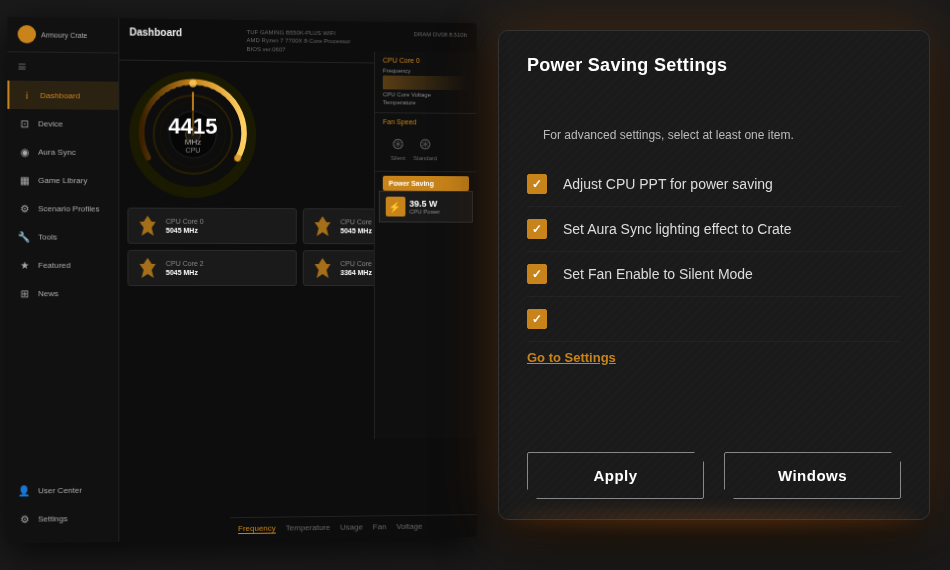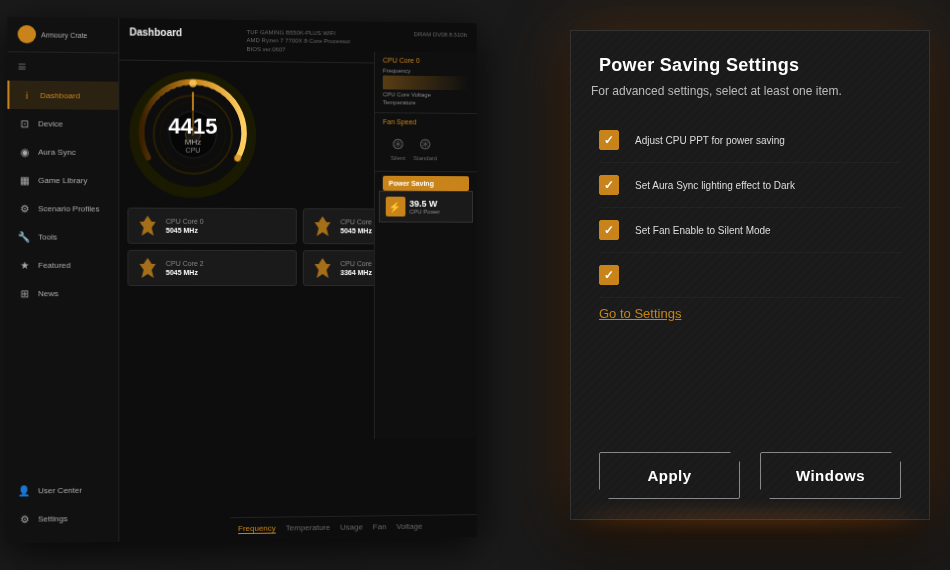--- a/index.html
+++ b/index.html
@@ -280,25 +280,25 @@
     .bottom-tab.active {
       color: #c8841a;
       border-bottom: 1px solid #c8841a;
     }
 
     
     .modal-panel {
       position: absolute;
       right: 20px;
       top: 30px;
-      width: 360px;
+      width: 432px;
       height: 490px;
       background: linear-gradient(135deg, #1a1a1a 0%, #111 100%);
       border: 1px solid #333;
-      border-radius: 0;
+      border-radius: 10px;
       box-shadow: 0 0 60px rgba(200,100,20,0.3), 0 20px 60px rgba(0,0,0,0.9);
       z-index: 10;
       display: flex;
       flex-direction: column;
       background-image: repeating-linear-gradient(
         -45deg,
         transparent,
         transparent 3px,
         rgba(255,255,255,0.01) 3px,
         rgba(255,255,255,0.01) 6px
@@ -321,21 +321,22 @@
       font-size: 18px;
       font-weight: 700;
       color: #fff;
       padding: 24px 28px 8px;
       letter-spacing: 0.3px;
     }
 
     .modal-subtitle {
       font-size: 12px;
       color: #bbb;
-      padding: 0 20px 20px;
+      padding: 0 44px 20px;
+      margin-top: 44px;
     }
 
     .modal-options {
       flex: 1;
       padding: 0 28px;
     }
 
     .modal-option {
       display: flex;
       align-items: center;
@@ -366,32 +367,33 @@
     }
 
     .checkbox-check {
       color: #fff;
       font-size: 12px;
       font-weight: 700;
       line-height: 1;
     }
 
     .option-text {
-      font-size: 10px;
+      font-size: 14px;
       color: #ddd;
       font-weight: 400;
     }
 
     .go-to-settings {
       font-size: 13px;
       color: #c8841a;
       text-decoration: underline;
       cursor: pointer;
       padding: 8px 0 4px;
       display: block;
+      font-weight: bold;
     }
 
     .modal-footer {
       display: flex;
       gap: 20px;
       padding: 20px 28px;
     }
 
     .modal-btn {
       flex: 1;
@@ -627,21 +629,21 @@
     <div class="modal-option">
       <div class="checkbox checked">
         <span class="checkbox-check">✓</span>
       </div>
       <span class="option-text">Adjust CPU PPT for power saving</span>
     </div>
     <div class="modal-option">
       <div class="checkbox checked">
         <span class="checkbox-check">✓</span>
       </div>
-      <span class="option-text">Set Aura Sync lighting effect to Dark</span>
+      <span class="option-text">Set Aura Sync lighting effect to Crate</span>
     </div>
     <div class="modal-option">
       <div class="checkbox checked">
         <span class="checkbox-check">✓</span>
       </div>
       <span class="option-text">Set Fan Enable to Silent Mode</span>
     </div>
     <div class="modal-option">
       <div class="checkbox checked">
         <span class="checkbox-check">✓</span>

